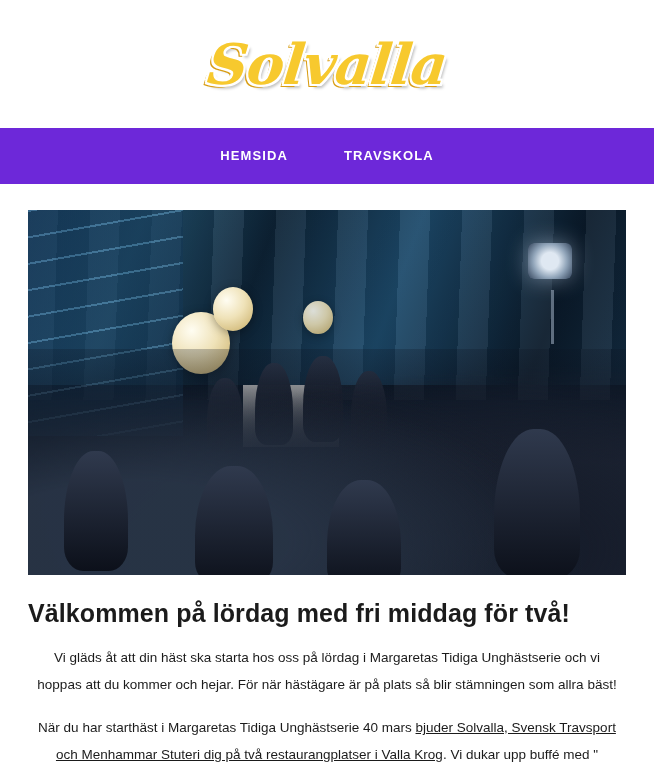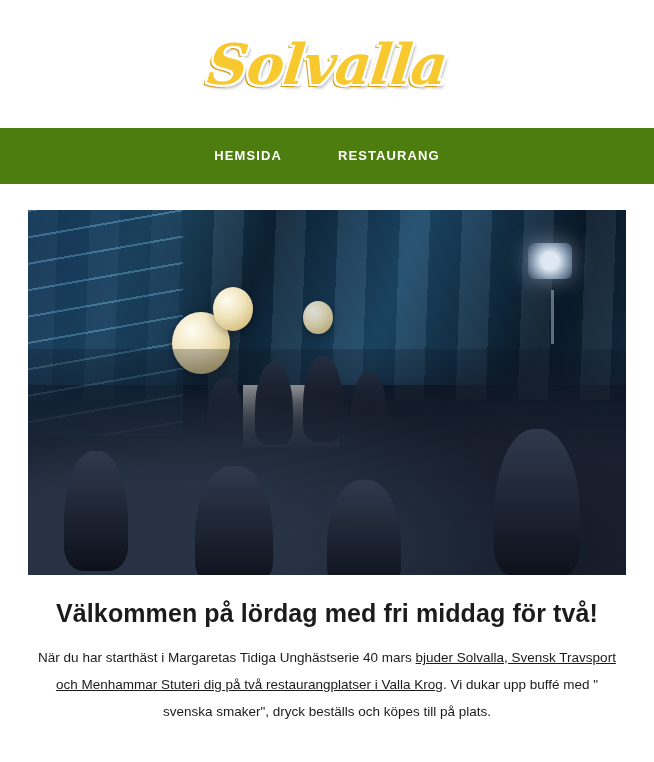--- a/index.html
+++ b/index.html
@@ -36,21 +36,21 @@
     text-shadow:
       -2px 0 #ffffff, 2px 0 #ffffff, 0 -2px #ffffff, 0 2px #ffffff,
       -2px -2px #ffffff, 2px -2px #ffffff, -2px 2px #ffffff, 2px 2px #ffffff,
       -3px 3px 0 #d99d12, 3px 4px 3px rgba(0,0,0,.25);
     transform: skewX(-6deg);
     padding: 0 6px;
   }
 
   
   .navbar {
-    background: #4d7c0f;
+    background: #6d28d9;
     height: 56px;
     display: flex;
     align-items: center;
     justify-content: center;
     gap: 0;
     text-align: center;
   }
   .nav-item {
     color: #ffffff;
     font-size: 13px;
@@ -130,21 +130,20 @@
     background: radial-gradient(circle at 50% 50%, #dfe8f2 0 30%, #8fa3b8 60%, #32435a 100%);
     box-shadow: 0 0 22px rgba(210,230,255,.45);
   }
   .hero-stand {
     position: absolute; right: 12%; top: 22%;
     width: 3px; height: 54px; background: rgba(180,195,215,.5);
   }
 
   
   .headline {
-    text-align: center;
     font-size: 25px;
     font-weight: bold;
     color: #1b1b1b;
     margin: 24px 0 16px;
     letter-spacing: .1px;
   }
   .para {
     text-align: center;
     font-size: 13.5px;
     line-height: 2.0;
@@ -158,21 +157,21 @@
 <body>
 
 <div class="page">
 
   <div class="logo-band">
     <div class="logo">Solvalla</div>
   </div>
 
   <nav class="navbar">
     <a class="nav-item">HEMSIDA</a>
-    <a class="nav-item">RESTAURANG</a>
+    <a class="nav-item">TRAVSKOLA</a>
   </nav>
 
   <div class="content">
 
     <div class="hero">
       <div class="hero-sky"></div>
       <div class="hero-glass2"></div>
       <div class="hero-glass"></div>
       <div class="hero-light"></div>
       <div class="hero-stand"></div>
@@ -186,17 +185,18 @@
       <div class="hero-figure" style="left:54%;top:44%;width:36px;height:78px;"></div>
       <div class="hero-crowd"></div>
       <div class="hero-figure" style="left:6%;top:66%;width:64px;height:120px;"></div>
       <div class="hero-figure" style="left:28%;top:70%;width:78px;height:120px;"></div>
       <div class="hero-figure" style="left:50%;top:74%;width:74px;height:110px;"></div>
       <div class="hero-figure" style="left:78%;top:60%;width:86px;height:150px;"></div>
     </div>
 
     <h1 class="headline">Välkommen på lördag med fri middag för två!</h1>
 
+    <p class="para">Vi gläds åt att din häst ska starta hos oss på lördag i Margaretas Tidiga Unghästserie och vi hoppas att du kommer och hejar. För när hästägare är på plats så blir stämningen som allra bäst!</p>
 
     <p class="para second"><span>När du har starthäst i Margaretas Tidiga Unghästserie 40 mars </span><a class="u">bjuder Solvalla, Svensk Travsport och Menhammar Stuteri dig på två restaurangplatser i Valla Krog</a><span>. Vi dukar upp buffé med " svenska smaker", dryck beställs och köpes till på plats.</span></p>
 
   </div>
 </div>
 
 </body></html>

